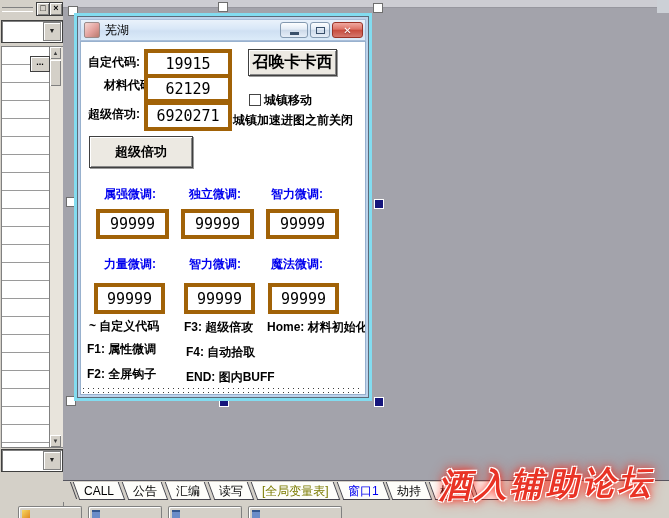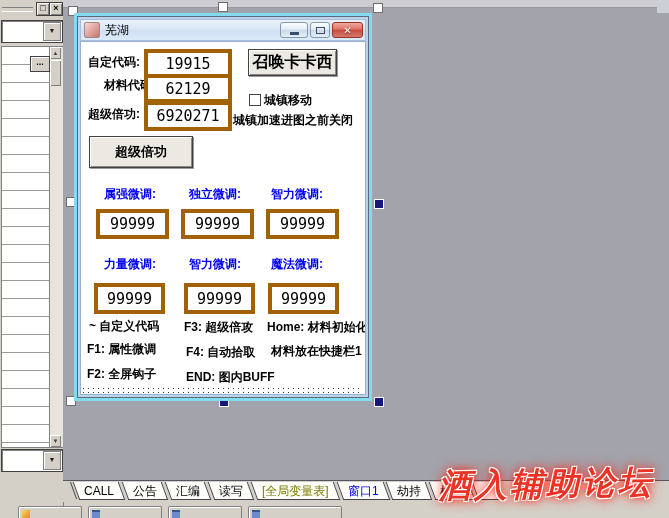--- a/index.html
+++ b/index.html
@@ -173,21 +173,20 @@
           <span class="lab-blue" style="left:190px;top:214px;">魔法微调:</span>
           <div class="edit" style="left:13px;top:241px;width:63px;height:23px;">99999</div>
           <div class="edit" style="left:103px;top:241px;width:63px;height:23px;">99999</div>
           <div class="edit" style="left:187px;top:241px;width:63px;height:23px;">99999</div>
 
           <span class="hk" style="left:8px;top:276px;">~ 自定义代码</span>
           <span class="hk" style="left:103px;top:277px;">F3: 超级倍攻</span>
           <span class="hk" style="left:186px;top:277px;">Home: 材料初始化</span>
           <span class="hk" style="left:6px;top:299px;">F1: 属性微调</span>
           <span class="hk" style="left:105px;top:302px;">F4: 自动拾取</span>
-          <span class="hk" style="left:190px;top:301px;">材料放在快捷栏1</span>
           <span class="hk" style="left:6px;top:324px;">F2: 全屏钩子</span>
           <span class="hk" style="left:105px;top:327px;">END: 图内BUFF</span>
 
           <div class="dotline" style="bottom:5px;"></div>
           <div class="dotline" style="bottom:1px;"></div>
         </div>
       </div>
     </div>
   </div>
 

